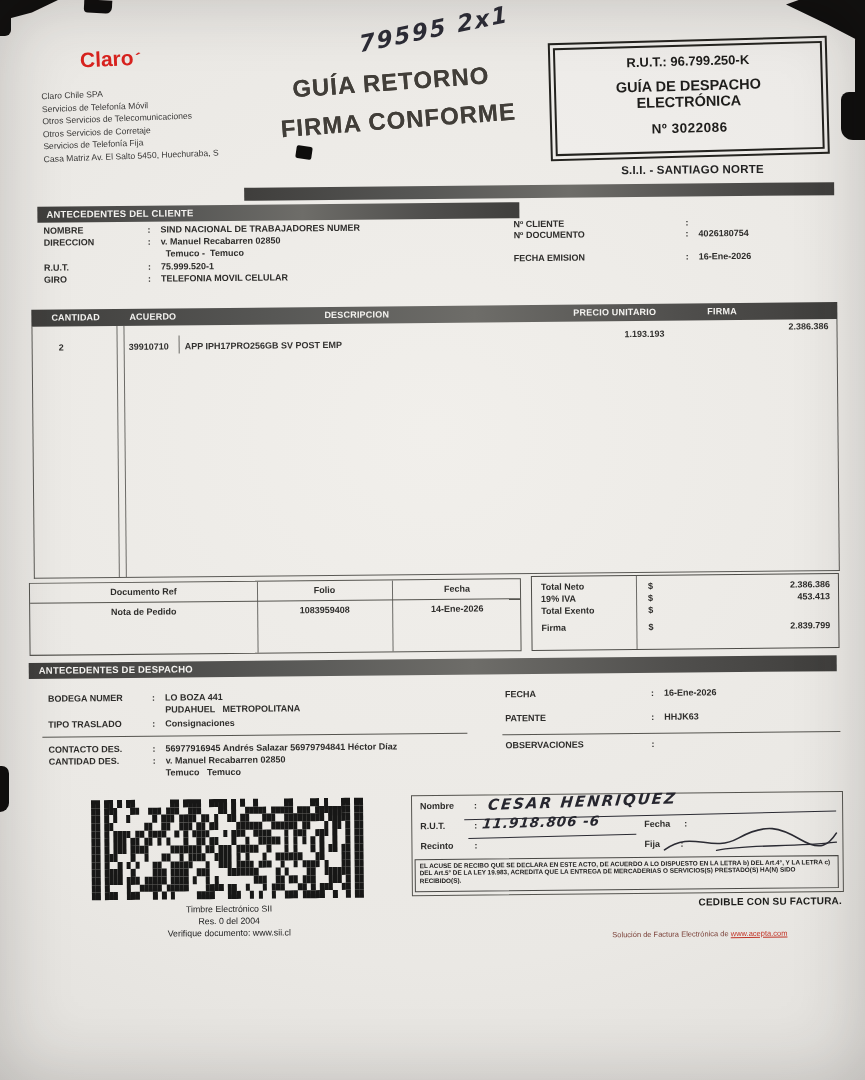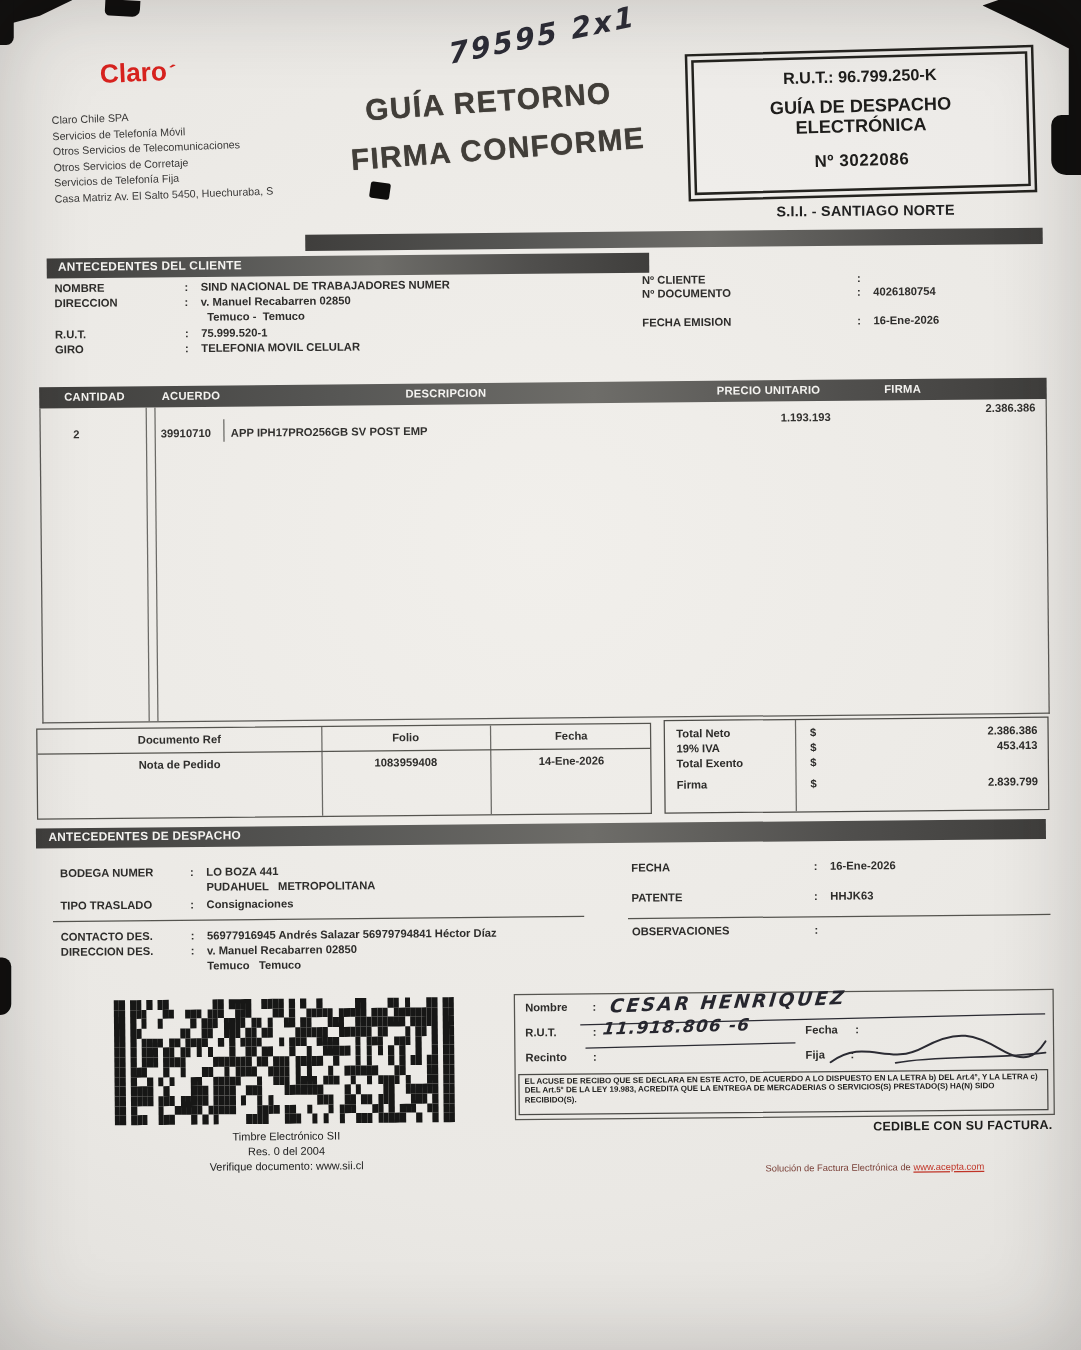--- a/index.html
+++ b/index.html
@@ -230,21 +230,21 @@
       <span class="val">HHJK63</span>
   </div>
   <div class="hline" style="left:40px;top:733px;width:425px"></div>
   <div class="hline" style="left:500px;top:735px;width:338px"></div>
   <div class="lblrow" style="left:46px;top:741px">
     <span class="lbl">CONTACTO DES.</span>
       <span class="colon">:</span>
       <span class="val">56977916945 Andrés Salazar 56979794841 Héctor Díaz</span>
   </div>
   <div class="lblrow" style="left:46px;top:753px">
-    <span class="lbl">DIRECCION DES.</span>
+    <span class="lbl">CANTIDAD DES.</span>
       <span class="colon">:</span>
       <span class="val">v. Manuel Recabarren 02850</span>
   </div>
   <div class="cont" style="left:163px;top:765px">Temuco   Temuco</div>
   <div class="lblrow wide" style="left:503px;top:741px">
     <span class="lbl">OBSERVACIONES</span>
       <span class="colon">:</span>
       <span class="val"></span>
   </div>
 

